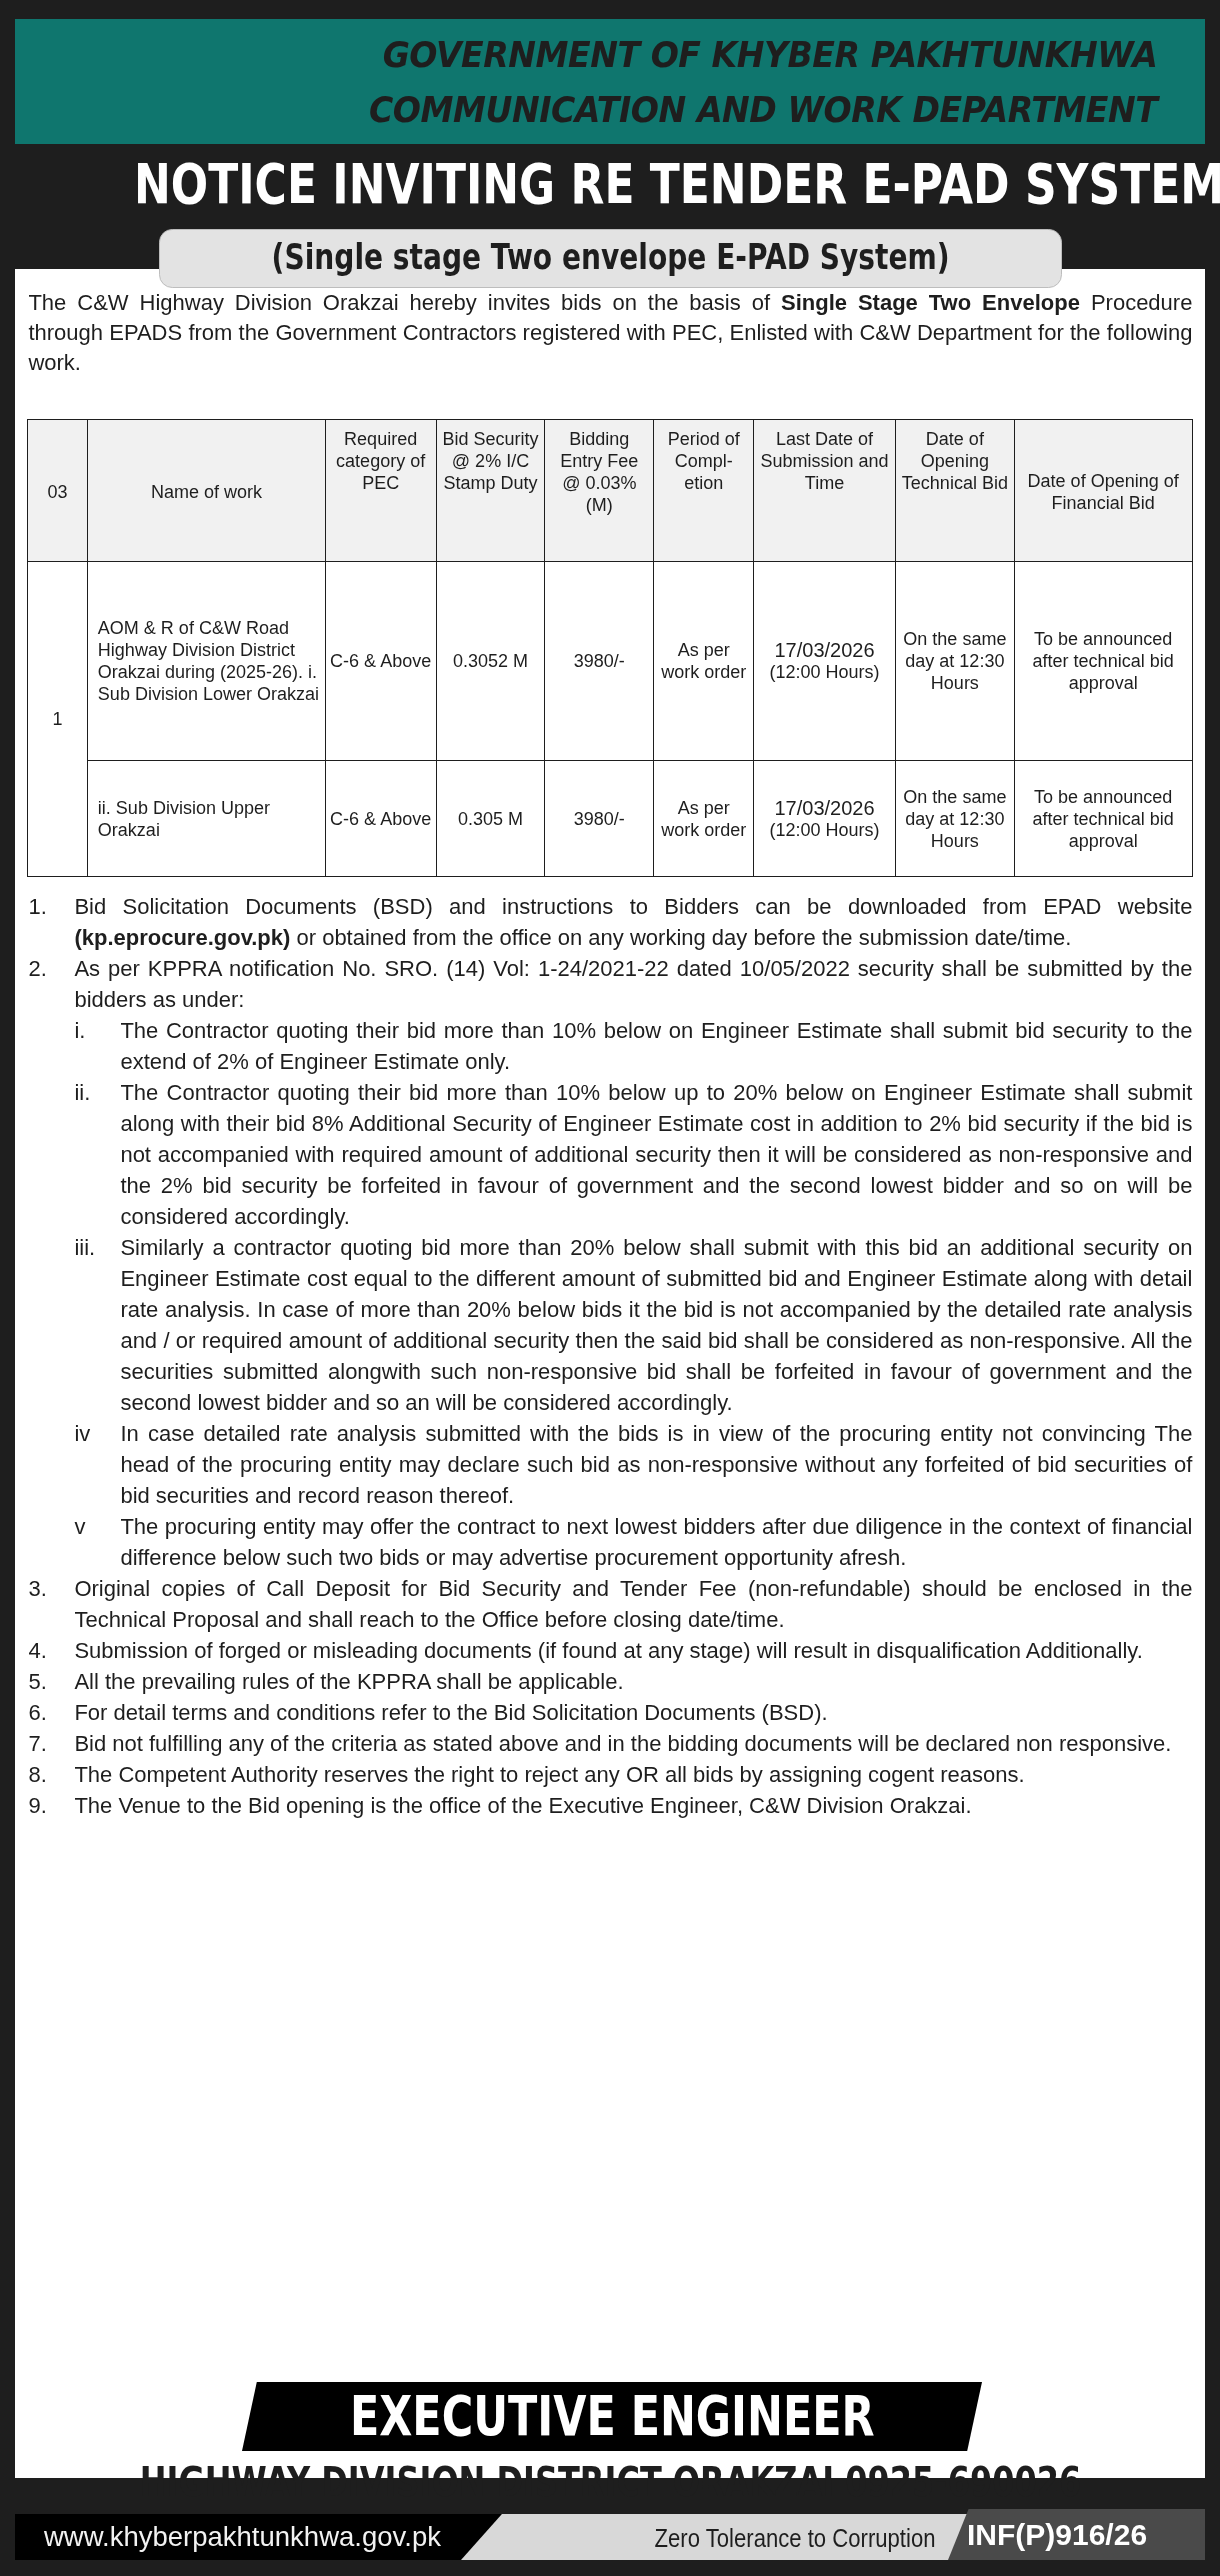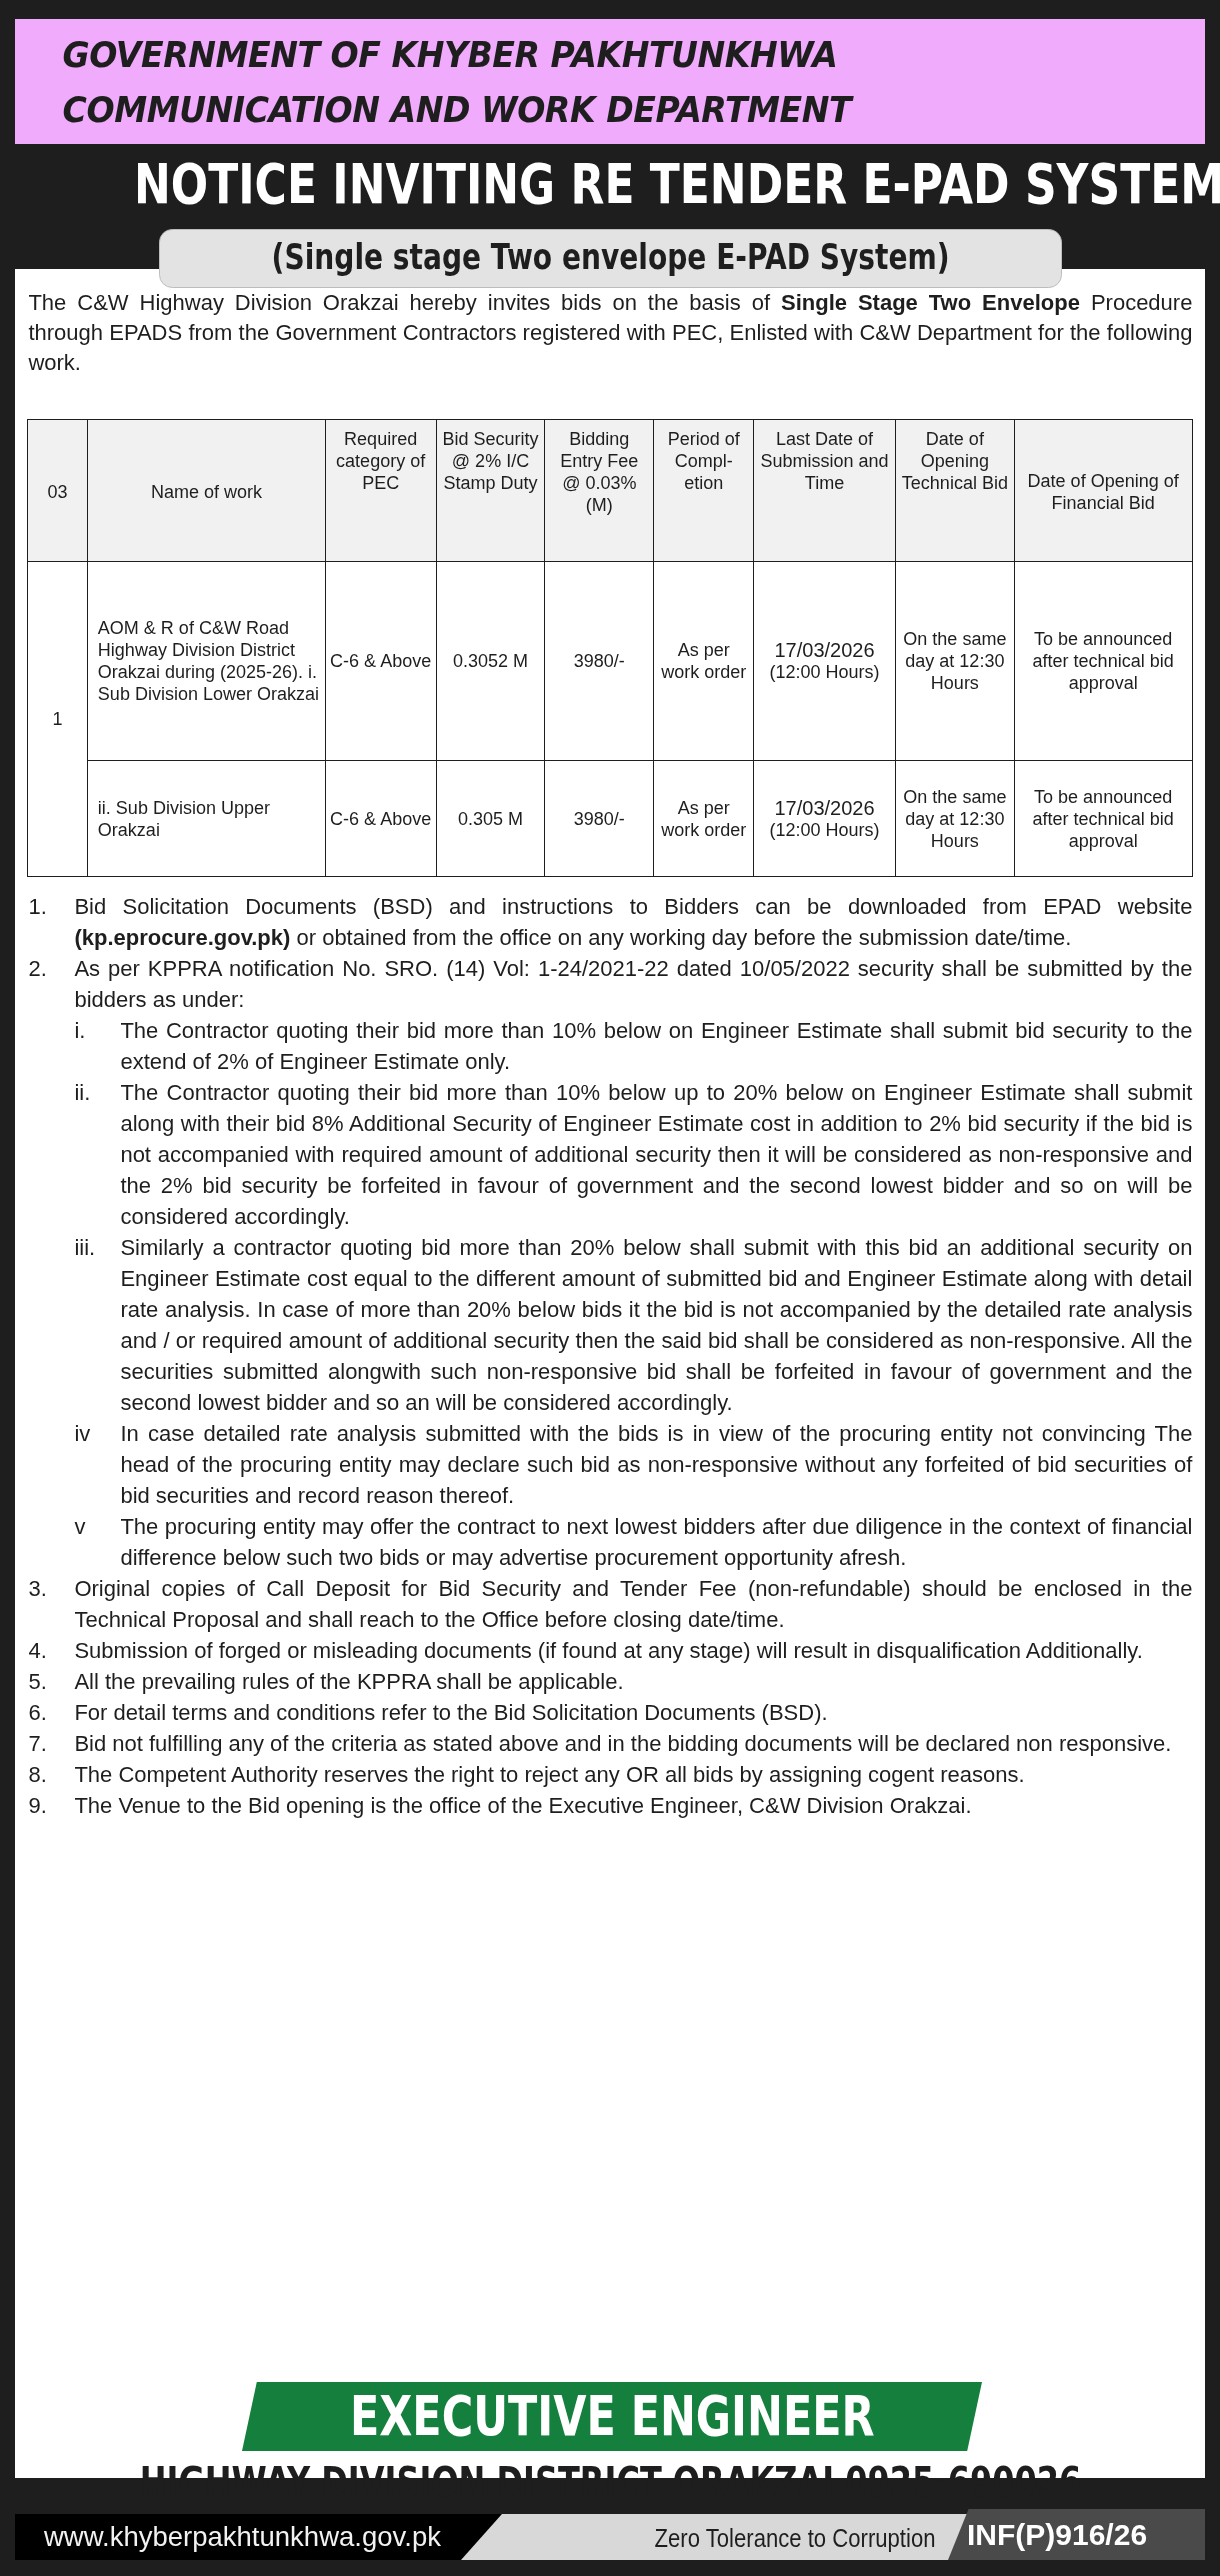--- a/index.html
+++ b/index.html
@@ -1,20 +1,20 @@
 <!DOCTYPE html>
 <html style="font-size:15px"><head>
 <meta charset="utf-8">
 <style>
   * { box-sizing: border-box; margin: 0; padding: 0; }
   html, body { width: 1220px; height: 2576px; background: #1e1e1e; }
   body { font-family: "Liberation Sans", "DejaVu Sans", sans-serif; color: #1a1a1a; position: relative; overflow: hidden; }
 
   
-  .hdr-box { position: absolute; left: 15px; top: 19px; width: 1190px; height: 125px; background: #f0abfc; text-align: left; }
+  .hdr-box { position: absolute; left: 15px; top: 19px; width: 1190px; height: 125px; background: #0f766e; text-align: right; }
   .hdr-box .l1, .hdr-box .l2 { font-family: "DejaVu Sans", sans-serif; font-weight: bold; font-style: italic; font-size: 36px; letter-spacing: -0.5px; color: #1e1e1e; line-height: 55px; transform: scaleX(0.92); }
   .hdr-box .l1 { padding-top: 7.6px; }
 
   .notice-title { position: absolute; left: 15px; top: 150px; width: 1190px; height: 68px; text-align: center; color: #fff; font-family: "DejaVu Sans", sans-serif; font-weight: bold; font-size: 55px; line-height: 68px; letter-spacing: 0px; transform: scaleX(0.80); transform-origin: center; white-space: nowrap; }
 
   .sub-pill { position: absolute; left: 159px; top: 229px; width: 903px; height: 59px; background: #e3e3e3; border: 1.9px solid #bdbdbd; border-radius: 13.3px; text-align: center; font-family: "DejaVu Sans", sans-serif; font-weight: bold; font-size: 36px; line-height: 53px; color: #1e1e1e; }
   .sub-pill span { display: inline-block; transform: scaleX(0.78); white-space: nowrap; }
 
   
   .body-box { position: absolute; left: 15px; top: 269px; width: 1190px; height: 2209px; background: #fff; }
@@ -36,21 +36,21 @@
   .item { display: flex; text-align: justify; }
   .item .num { width: 46px; flex-shrink: 0; }
   .item .txt { flex: 1; }
   .sub { display: flex; text-align: justify; padding-left: 46px; }
   .sub .num { width: 46px; flex-shrink: 0; }
   .sub .txt { flex: 1; }
   .cont { padding-left: 46px; }
   .bold { font-weight: bold; }
 
   
-  .ee-banner { position: absolute; left: 242px; top: 2382px; width: 740px; height: 69px; background: #15803d; clip-path: polygon(2% 0, 100% 0, 98% 100%, 0 100%); text-align: center; }
+  .ee-banner { position: absolute; left: 242px; top: 2382px; width: 740px; height: 69px; background: #000000; clip-path: polygon(2% 0, 100% 0, 98% 100%, 0 100%); text-align: center; }
   .ee-banner span { display: inline-block; color: #fff; font-family: "DejaVu Sans", sans-serif; font-weight: bold; font-size: 55px; line-height: 69px; transform: scaleX(0.78); white-space: nowrap; }
   .hw-line { position: absolute; left: 15px; top: 2456px; width: 1190px; text-align: center; font-family: "DejaVu Sans", sans-serif; font-weight: bold; font-size: 40px; line-height: 53px; color: #1e1e1e; }
   .hw-line span { display: inline-block; transform: scaleX(0.80); white-space: nowrap; }
 
   .foot { position: absolute; left: 15px; top: 2514px; width: 1190px; height: 46px; background: #000; }
   .foot-url { position: absolute; left: 15px; top: 2514px; height: 46px; width: 531px; line-height: 46px; padding-left: 29px; color: #f2f2f2; font-size: 27.5px; }
   .foot-zero { position: absolute; left: 461px; top: 2514px; width: 512px; height: 46px; background: #d8d8d8; clip-path: polygon(8% 0, 100% 0, 100% 100%, 0 100%); text-align: right; padding-right: 38px; line-height: 49px; font-size: 26px; color: #1e1e1e; }
   .foot-zero span { display: inline-block; transform: scaleX(0.85); transform-origin: right; }
   .foot-inf { position: absolute; left: 948px; top: 2509px; width: 257px; height: 51px; background: #4a4a4a; clip-path: polygon(8% 0, 100% 0, 100% 100%, 0 100%); text-align: left; line-height: 51px; padding-left: 19px; color: #fff; font-weight: bold; font-size: 30px; }
 </style>

